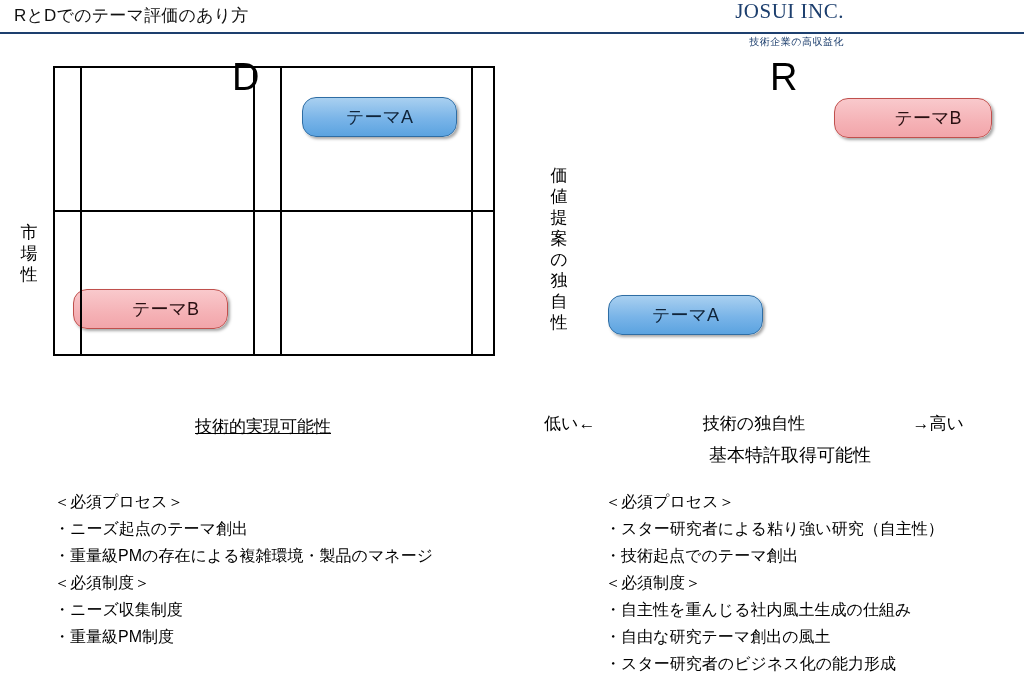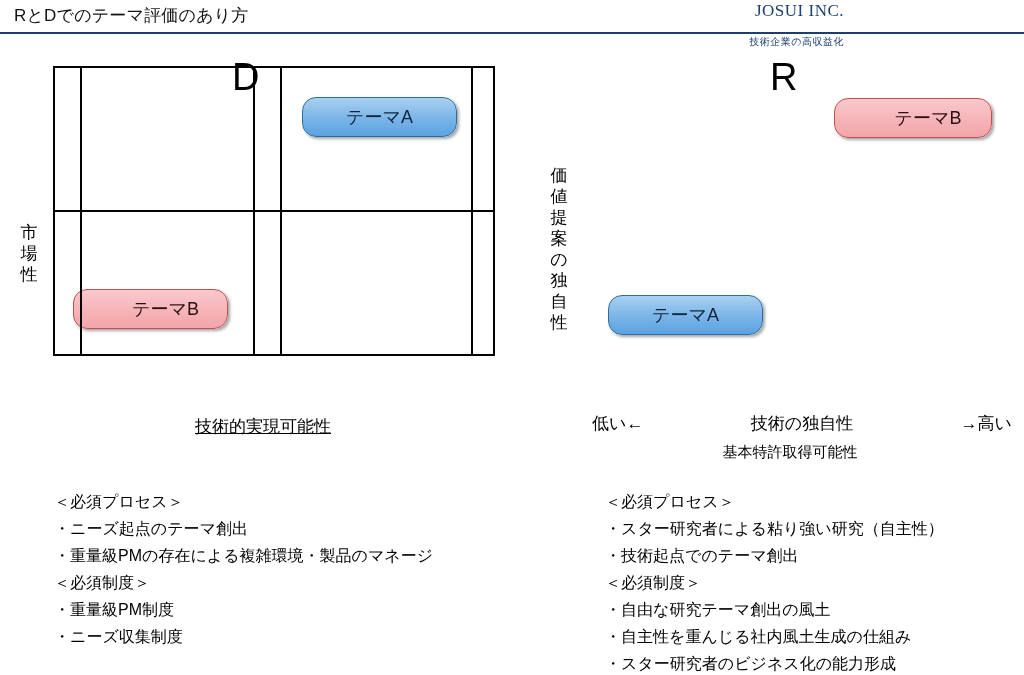--- a/index.html
+++ b/index.html
@@ -41,21 +41,21 @@
     background: #1d3f6e;
   }
   .logo {
     position: absolute;
     right: 8px;
     top: 2px;
     text-align: right;
   }
   .logo-main {
     font-family: "Liberation Serif", serif;
-    font-size: 17px;
+    font-size: 21px;
     color: #1d3f6e;
     letter-spacing: 0.5px;
     line-height: 18px;
   }
   .logo-sub {
     font-size: 10px;
     color: #1d3f6e;
     line-height: 12px;
     letter-spacing: 0.5px;
     margin-top: 16px;
@@ -152,31 +152,31 @@
   .axis-x {
     position: absolute;
     font-size: 17px;
     text-align: center;
   }
   #axis-x-left {
     left: 53px; top: 415px; width: 420px; text-decoration: underline;
   }
   #axis-x-right-row {
     position: absolute;
-    left: 592px; top: 412px; width: 420px;
+    left: 544px; top: 412px; width: 420px;
     display: flex;
     align-items: center;
     justify-content: space-between;
     font-size: 17px;
   }
   #axis-x-right-2 {
     position: absolute;
     left: 580px; top: 443px; width: 420px;
     text-align: center;
-    font-size: 15px;
+    font-size: 18px;
   }
 
   
   .notes {
     position: absolute;
     font-size: 16px;
     line-height: 27px;
     white-space: nowrap;
     margin-left: 40px;
   }
@@ -243,25 +243,25 @@
   <span>技術の独自性</span>
   <span>→高い</span>
 </div>
 <div id="axis-x-right-2">基本特許取得可能性</div>
 
 <div class="notes" id="notes-left">
   <div>＜必須プロセス＞</div>
   <div>・ニーズ起点のテーマ創出</div>
   <div>・重量級PMの存在による複雑環境・製品のマネージ</div>
   <div>＜必須制度＞</div>
+  <div>・ニーズ収集制度</div>
   <div>・重量級PM制度</div>
-  <div>・ニーズ収集制度</div>
 </div>
 
 <div class="notes" id="notes-right">
   <div>＜必須プロセス＞</div>
   <div>・スター研究者による粘り強い研究（自主性）</div>
   <div>・技術起点でのテーマ創出</div>
   <div>＜必須制度＞</div>
+  <div>・自主性を重んじる社内風土生成の仕組み</div>
   <div>・自由な研究テーマ創出の風土</div>
-  <div>・自主性を重んじる社内風土生成の仕組み</div>
   <div>・スター研究者のビジネス化の能力形成</div>
 </div>
 
 </body></html>

